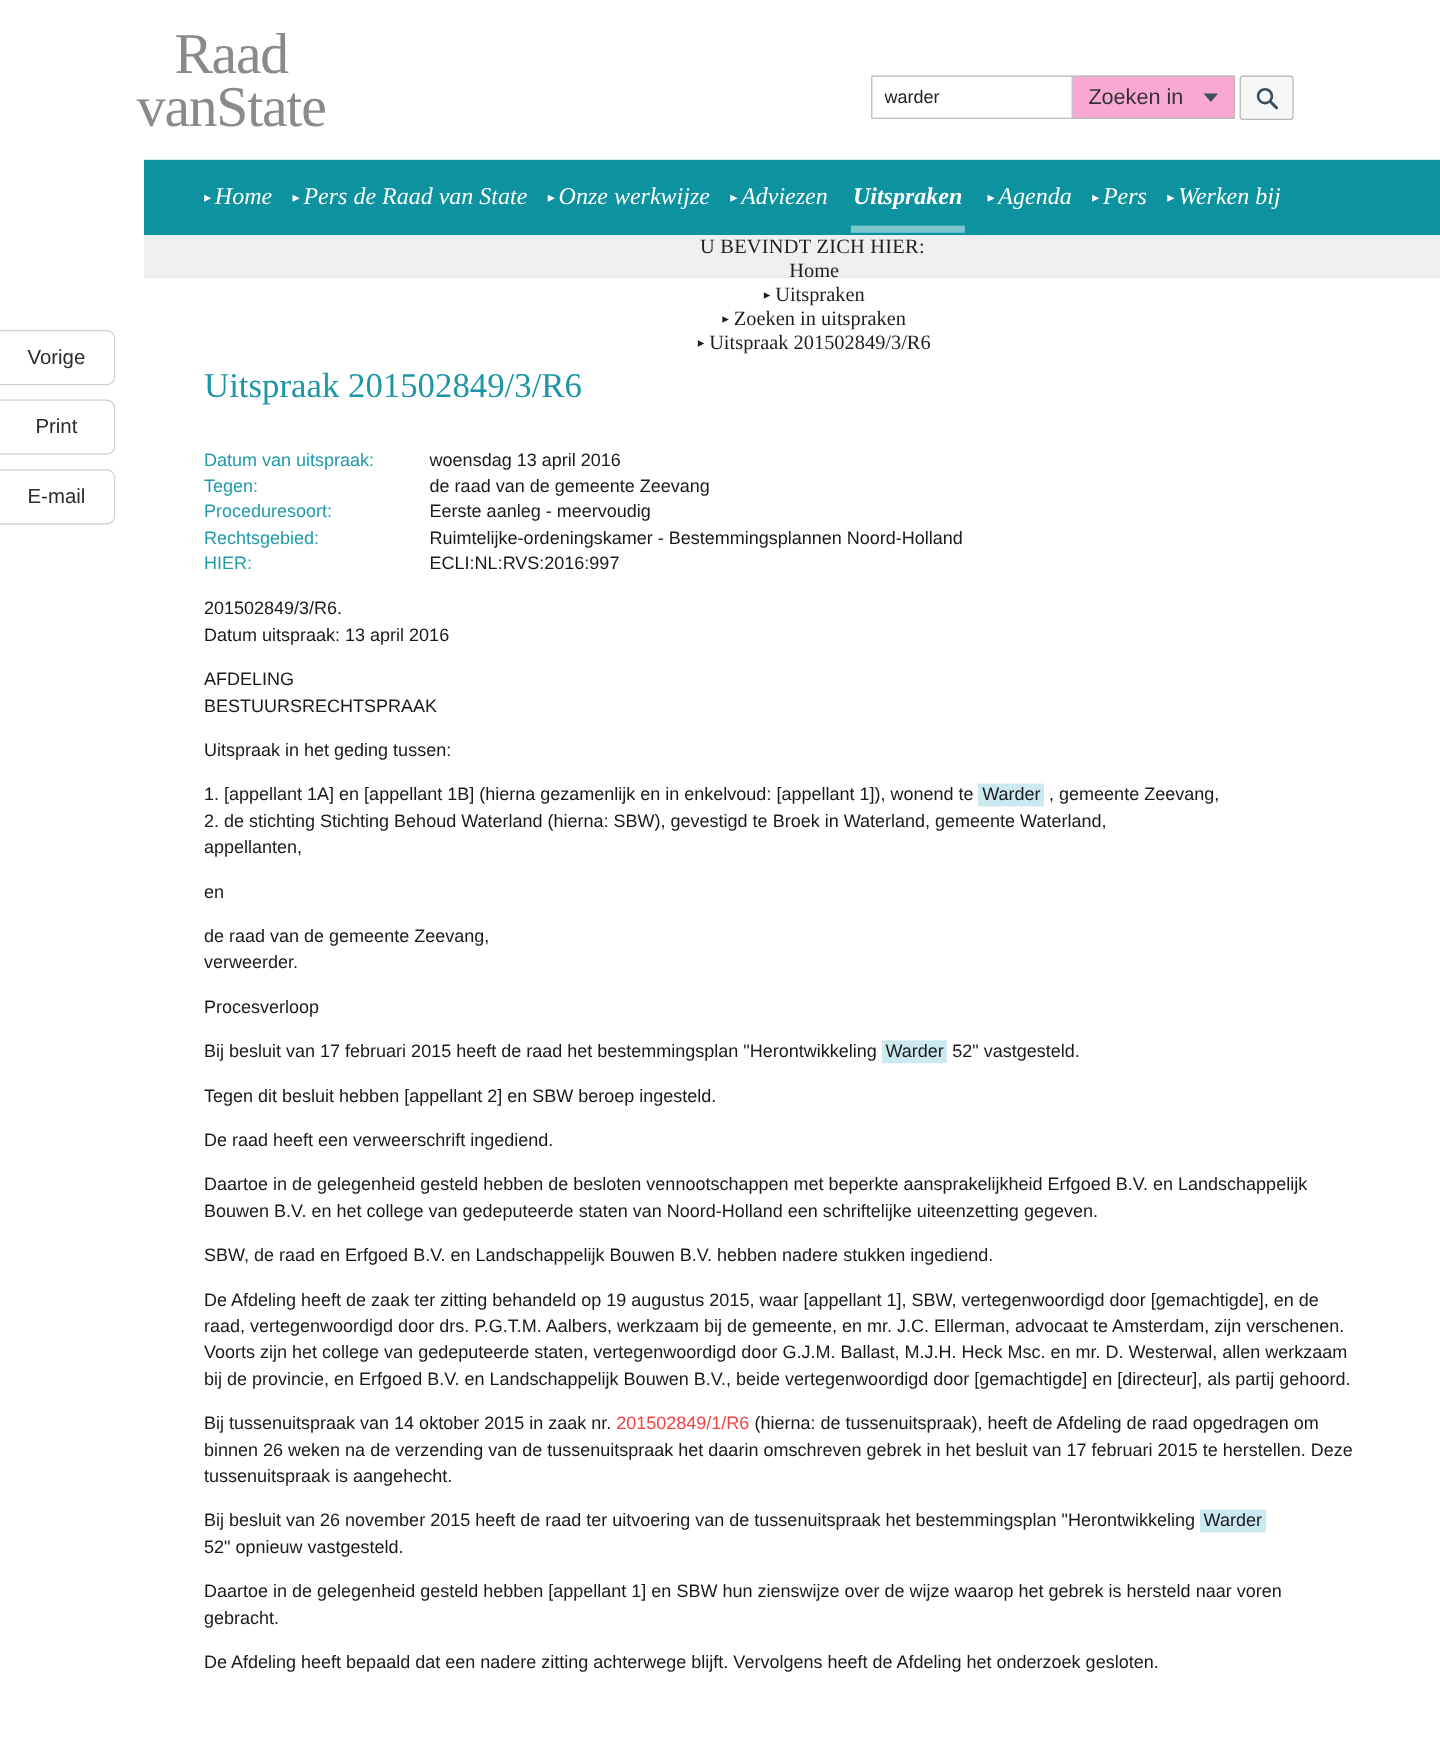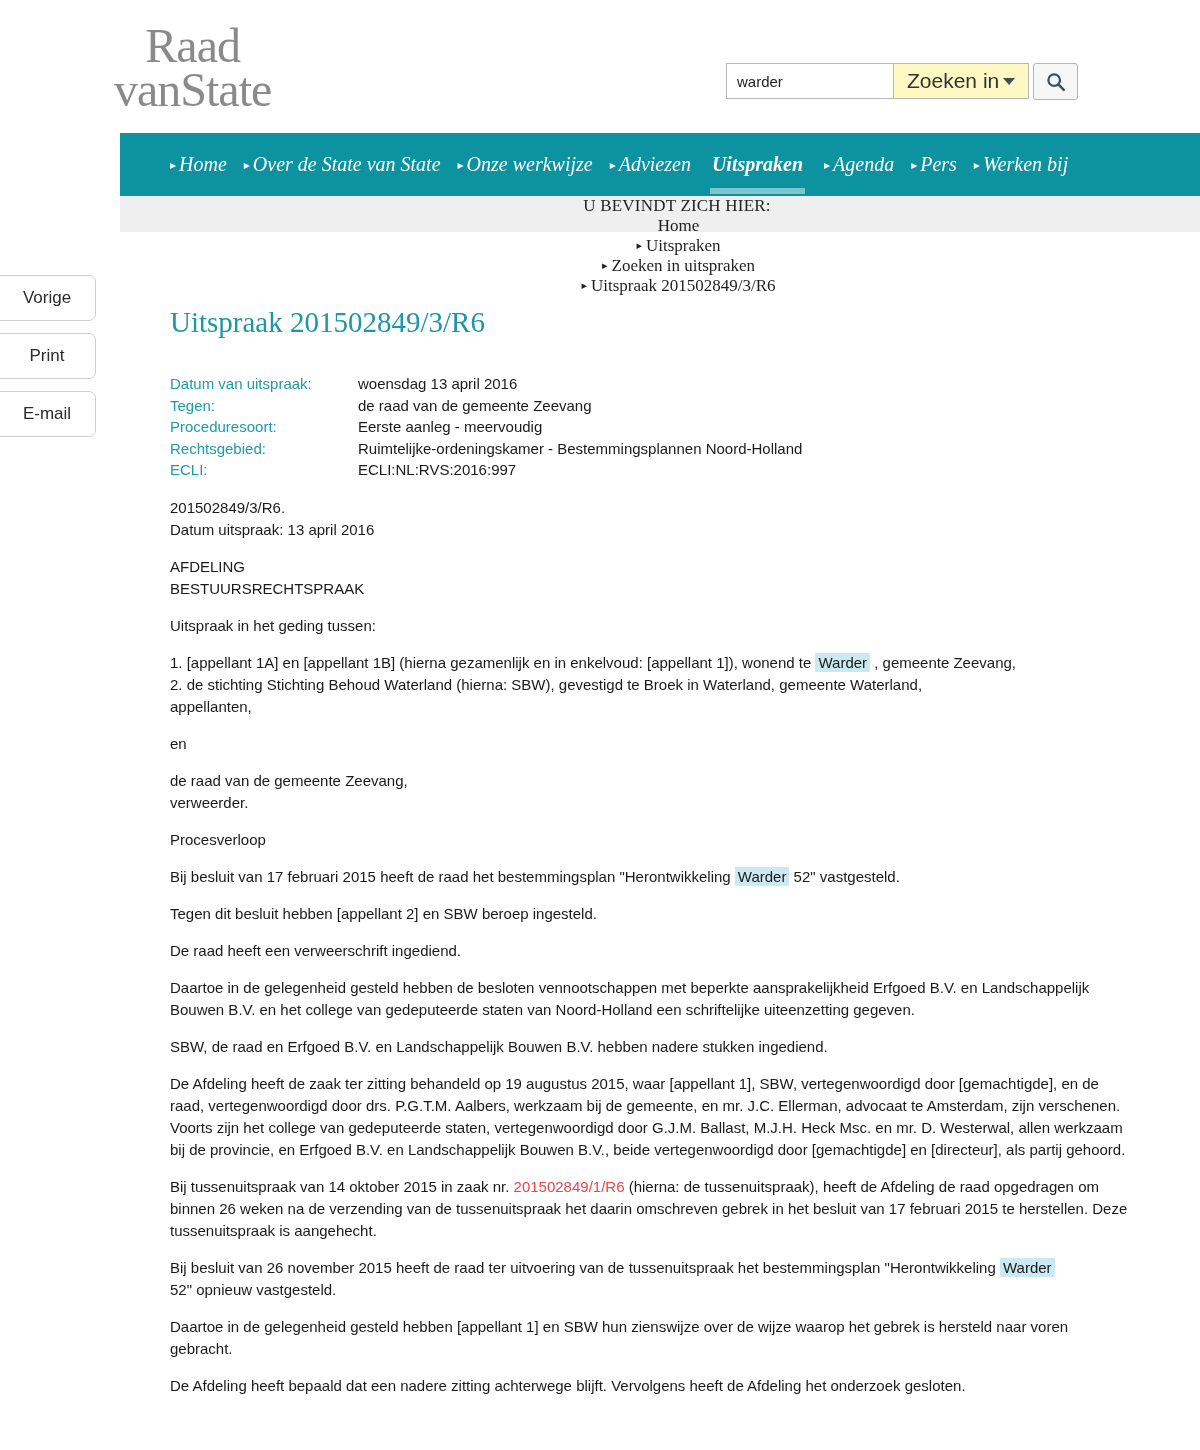--- a/index.html
+++ b/index.html
@@ -18,22 +18,22 @@
   }
   .logo-line { display:block; font-size:48px; line-height:44px; letter-spacing:-1px; }
   .search-bar { position:absolute; top:63px; right:122px; display:flex; height:36px; }
   .search-input {
     width:168px; height:36px; border:1px solid #b6b6b6; padding:0 10px;
     font-size:15px; color:#222; outline:none;
     font-family:"Liberation Sans","DejaVu Sans",sans-serif;
   }
   .search-dropdown {
     width:135px; height:36px; border:1px solid #b6b6b6; border-left:none;
-    background:#fef9c3; display:flex; align-items:center; justify-content:space-between;
-    padding:0 13px; font-size:21px; color:#333; cursor:pointer;
+    background:#f9a8d4; display:flex; align-items:center; justify-content:space-between;
+    padding:0 13px; font-size:18px; color:#333; cursor:pointer;
   }
   .dd-caret {
     width:0; height:0; border-left:6px solid transparent;
     border-right:6px solid transparent; border-top:7px solid #3d4f5c;
   }
   .search-button {
     margin-left:4px; width:45px; height:37px; border:1px solid #b6b6b6;
     background:#f7f7f7; border-radius:3px; display:flex; align-items:center;
     justify-content:center; cursor:pointer;
   }
@@ -110,21 +110,21 @@
             <circle cx="10" cy="10" r="6.3" fill="none" stroke="#3d4f5c" stroke-width="2.4"></circle>
             <line x1="14.8" y1="14.8" x2="20.5" y2="20.5" stroke="#3d4f5c" stroke-width="2.8" stroke-linecap="round"></line>
           </svg>
         </span>
       </button>
     </div>
   </header>
 
   <nav class="main-nav">
     <a class="nav-item"><span class="nav-arrow">▸</span><span>Home</span></a>
-    <a class="nav-item"><span class="nav-arrow">▸</span><span>Over de State van State</span></a>
+    <a class="nav-item"><span class="nav-arrow">▸</span><span>Pers de Raad van State</span></a>
     <a class="nav-item"><span class="nav-arrow">▸</span><span>Onze werkwijze</span></a>
     <a class="nav-item"><span class="nav-arrow">▸</span><span>Adviezen</span></a>
     <a class="nav-item active"><span>Uitspraken</span></a>
     <a class="nav-item"><span class="nav-arrow">▸</span><span>Agenda</span></a>
     <a class="nav-item"><span class="nav-arrow">▸</span><span>Pers</span></a>
     <a class="nav-item"><span class="nav-arrow">▸</span><span>Werken bij</span></a>
   </nav>
 
   <div class="breadcrumb-bar">
     <span class="breadcrumb-prefix">U BEVINDT ZICH HIER:</span>
@@ -154,21 +154,21 @@
       </div>
       <div class="meta-row">
         <span class="meta-label">Proceduresoort:</span>
         <span class="meta-value">Eerste aanleg - meervoudig</span>
       </div>
       <div class="meta-row">
         <span class="meta-label">Rechtsgebied:</span>
         <span class="meta-value">Ruimtelijke-ordeningskamer - Bestemmingsplannen Noord-Holland</span>
       </div>
       <div class="meta-row">
-        <span class="meta-label">ECLI:</span>
+        <span class="meta-label">HIER:</span>
         <span class="meta-value">ECLI:NL:RVS:2016:997</span>
       </div>
     </div>
 
     <div class="article-paragraphs">
         <p class="para">201502849/3/R6.
 Datum uitspraak: 13 april 2016</p>
         <p class="para">AFDELING
 BESTUURSRECHTSPRAAK</p>
         <p class="para">Uitspraak in het geding tussen:</p>

